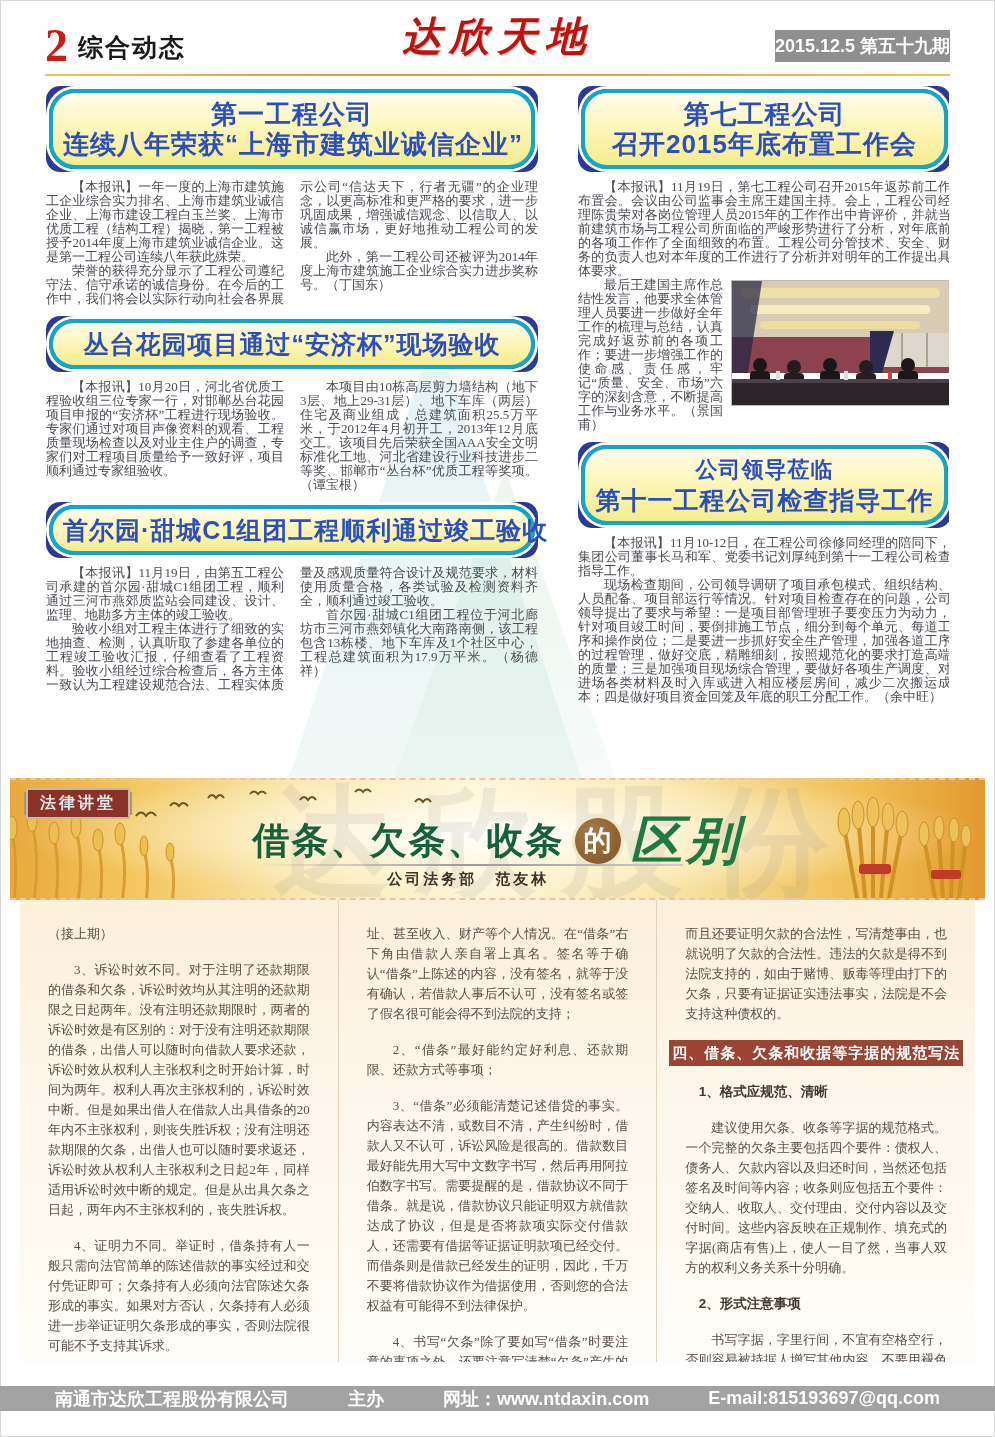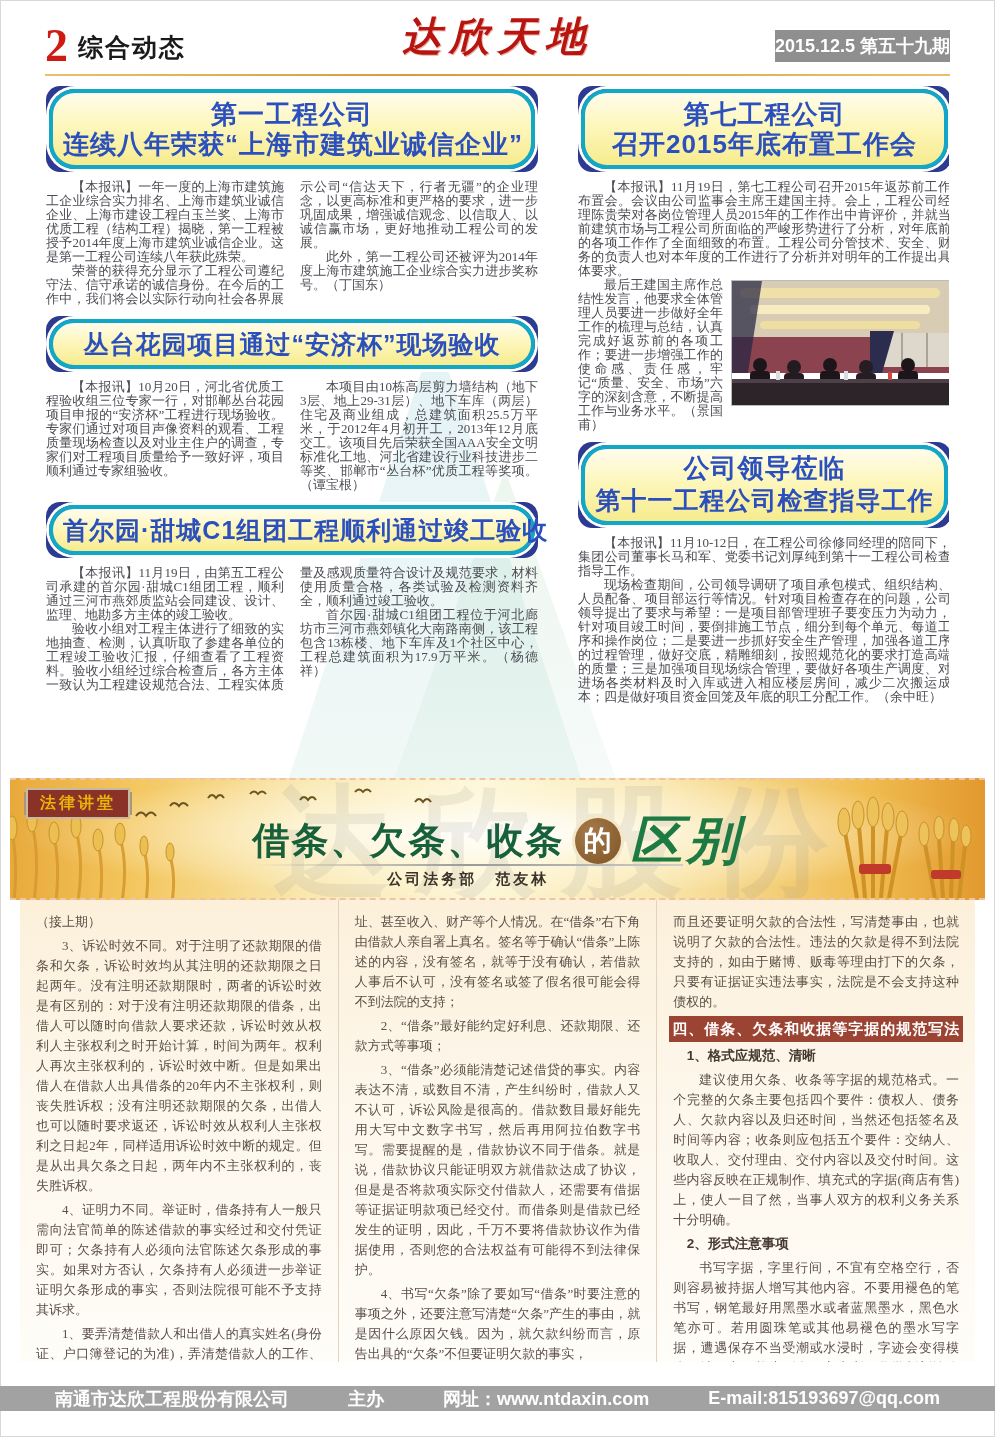--- a/index.html
+++ b/index.html
@@ -39,41 +39,41 @@
   .wm2{left:390px;top:470px;width:230px;height:320px;background:linear-gradient(180deg,rgba(150,205,160,.18),rgba(150,205,190,.08));
        clip-path:polygon(50% 0,100% 100%,0 100%);}
   
   .law-banner{position:relative;margin:4px 10px 0 10px;height:118px;overflow:hidden;
     border-top:2px dashed #eec3a8;border-bottom:2px dashed #eec3a8;
     background:
       radial-gradient(ellipse at 50% 45%, rgba(255,255,255,.95) 0%, rgba(255,250,230,.55) 35%, rgba(250,215,120,0) 70%),
       linear-gradient(90deg,#e8a93c 0%,#f3c55c 12%,#f9e7ae 30%,#fdf6d8 48%,#f9e7ae 66%,#f0bc50 88%,#e2992e 100%);}
   .law-wm{position:absolute;left:260px;top:-18px;font-size:120px;font-weight:bold;color:rgba(140,140,140,.14);
           letter-spacing:26px;font-family:"Liberation Serif",serif;z-index:1;white-space:nowrap;}
-  .law-badge{position:absolute;left:18px;top:10px;background:#8a3228;color:#eab308;z-index:3;
+  .law-badge{position:absolute;left:18px;top:10px;background:#8a3228;color:#e5e5e5;z-index:3;
              font-family:"Liberation Sans",sans-serif;font-weight:bold;font-size:16px;letter-spacing:3px;
              padding:3px 12px;box-shadow:0 0 0 2px #c8b9a2, -6px 0 0 -2px #a8977c, 6px 0 0 -2px #a8977c;}
   .law-title{position:absolute;left:0;right:0;top:26px;text-align:center;z-index:3;white-space:nowrap;}
   .law-main{font-family:"Liberation Sans",sans-serif;font-weight:bold;font-size:37px;color:#17603a;letter-spacing:2px;vertical-align:middle;}
   .law-de{display:inline-block;width:46px;height:46px;line-height:46px;border-radius:50%;
           background:radial-gradient(circle at 35% 30%,#a5794a,#7e5526);color:#fff;font-size:28px;font-weight:bold;
           font-family:"Liberation Sans",sans-serif;text-align:center;vertical-align:middle;margin:0 6px;box-shadow:0 0 0 3px #f3e7c8;}
   .law-bie{font-family:"Liberation Serif",serif;font-style:italic;font-weight:bold;font-size:52px;color:#1c7a42;vertical-align:middle;letter-spacing:4px;}
   .law-underline{position:absolute;left:25%;top:84px;width:44%;height:2px;background:linear-gradient(90deg,transparent,#9a9a9a,#cdcdcd);z-index:3;}
   .law-byline{position:absolute;left:0;right:6%;top:90px;text-align:center;z-index:3;
               font-family:"Liberation Sans",sans-serif;font-weight:bold;font-size:15px;color:#3c332a;letter-spacing:3px;}
   .wheat-right{position:absolute;right:8px;bottom:0;z-index:2;}
   .wheat-left{position:absolute;left:-6px;bottom:-4px;z-index:2;}
   .birds{position:absolute;left:120px;top:6px;z-index:2;}
   
   .law-text{position:relative;display:flex;margin:0 20px;height:462px;overflow:hidden;z-index:1;
     background:linear-gradient(180deg,#fcf0da 0%,#fdf7ec 45%,#fffdf8 100%);}
   .law-col{flex:1 1 0;padding:8px 12px 0 12px;font-size:13px;line-height:20px;text-align:justify;color:#5c4f48;}
   .law-col + .law-col{border-left:1px solid #e3d2bd;}
-  .law-col p{margin:4px;}
+  .law-col p{margin:16px;}
   .ind{text-indent:2em;}
   .law-sec-banner{background:#9c4434;color:#fff;font-family:"Liberation Sans",sans-serif;font-weight:bold;
                   font-size:15px;text-align:center;padding:3px 0;margin:4px 0;letter-spacing:1px;}
   .law-h{font-family:"Liberation Sans",sans-serif;font-weight:bold;color:#453931;text-indent:1em;font-size:13.5px;}
   .tbc{text-align:right;padding-right:1em;}
   
   .footer{position:absolute;left:0;right:0;bottom:26px;height:25px;background:#a2a2a2;
           display:flex;align-items:center;justify-content:space-between;padding:0 55px;
           font-family:"Liberation Sans",sans-serif;font-weight:bold;color:#fff;font-size:18px;z-index:2;}
 </style>
@@ -175,21 +175,21 @@
             <rect x="112" y="90" width="4" height="9" fill="#d8dde2"></rect>
             <rect x="156" y="91" width="4" height="8" fill="#c84a40"></rect>
           </svg>
           <p>最后王建国主席作总结性发言，他要求全体管理人员要进一步做好全年工作的梳理与总结，认真完成好返苏前的各项工作；要进一步增强工作的使命感、责任感，牢记“质量、安全、市场”六字的深刻含意，不断提高工作与业务水平。（景国甫）</p>
         </div>
       </article>
 
       <article>
         <div class="hl-wrap">
           <div class="hl">
-            <div style="font-size:26px;font-family:Liberation Mono, monospace;">公司领导莅临</div>
+            <div style="font-size:22px;">公司领导莅临</div>
             <div style="font-size:25px;">第十一工程公司检查指导工作</div>
           </div>
         </div>
         <div class="body">
           <p>【本报讯】11月10-12日，在工程公司徐修同经理的陪同下，集团公司董事长马和军、党委书记刘厚纯到第十一工程公司检查指导工作。</p>
           <p>现场检查期间，公司领导调研了项目承包模式、组织结构、人员配备、项目部运行等情况。针对项目检查存在的问题，公司领导提出了要求与希望：一是项目部管理班子要变压力为动力，针对项目竣工时间，要倒排施工节点，细分到每个单元、每道工序和操作岗位；二是要进一步抓好安全生产管理，加强各道工序的过程管理，做好交底，精雕细刻，按照规范化的要求打造高端的质量；三是加强项目现场综合管理，要做好各项生产调度、对进场各类材料及时入库或进入相应楼层房间，减少二次搬运成本；四是做好项目资金回笼及年底的职工分配工作。（余中旺）</p>
         </div>
       </article>
     </section>
   </div>

